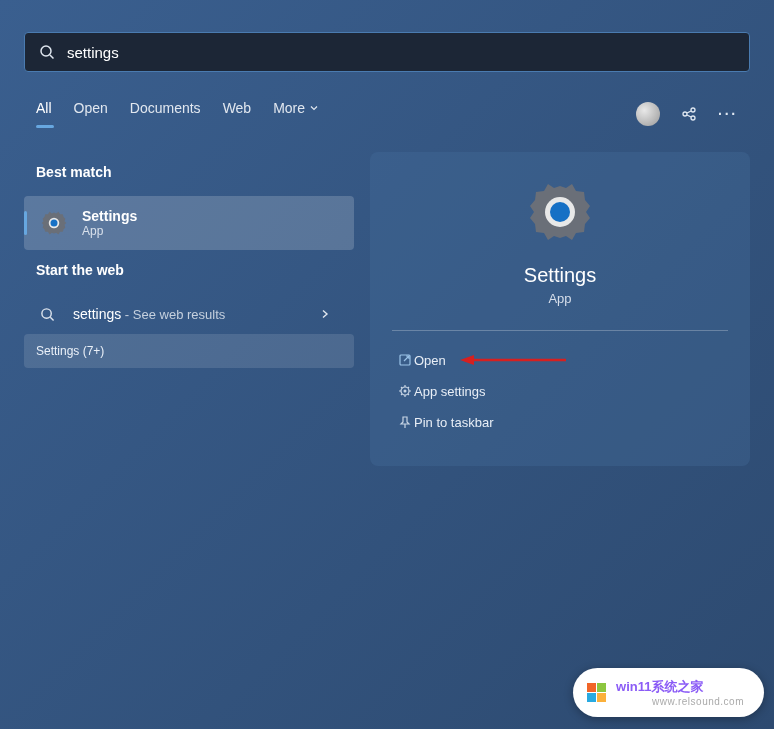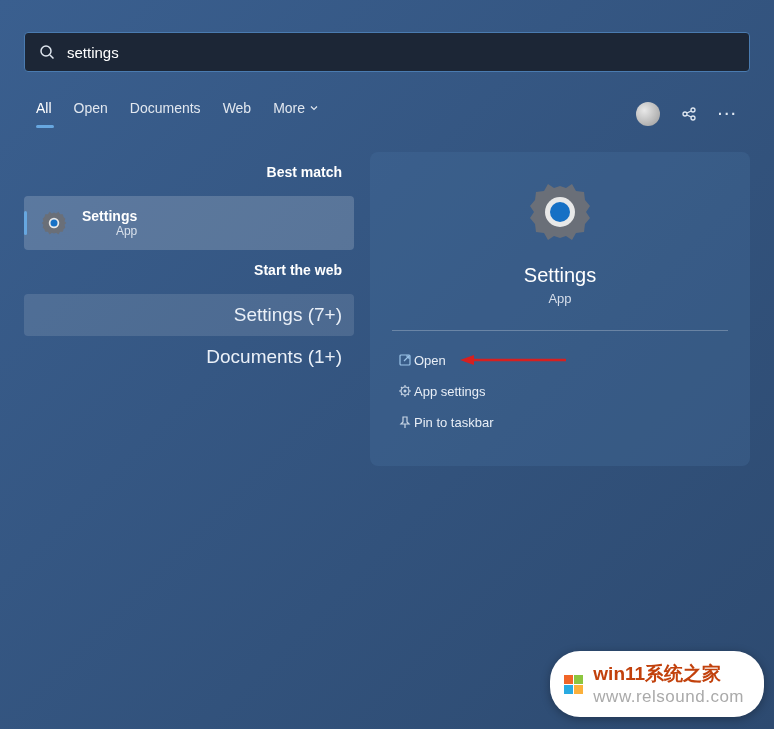--- a/index.html
+++ b/index.html
@@ -116,21 +116,20 @@
     }
     
     .content {
       display: flex;
       padding: 16px 24px 0;
       gap: 16px;
     }
     
     .left-panel {
       width: 330px;
-      text-align: right;
     }
     
     .section-header {
       color: #fff;
       font-size: 14px;
       font-weight: 600;
       padding: 12px 12px;
       margin-bottom: 4px;
     }
     
@@ -203,21 +202,21 @@
     }
     
     .chevron-right {
       position: absolute;
       right: 24px;
     }
     
     .simple-row {
       padding: 10px 12px;
       color: #eaf0f8;
-      font-size: 19px;
+      font-size: 12px;
       cursor: pointer;
       border-radius: 4px;
     }
     
     .simple-row.highlighted {
       background: rgba(255,255,255,0.12);
     }
     
     .right-panel {
       flex: 1;
@@ -305,29 +304,30 @@
       display: flex;
       gap: 1px;
     }
     
     .wm-sq {
       width: 9px;
       height: 9px;
     }
     
     .wm-text .big {
-      font-size: 19px;
+      font-size: 13px;
       font-weight: 600;
-      color: #c2410c;
+      color: #8b5cf6;
     }
     
     .wm-text .small {
-      font-size: 17px;
+      font-size: 10px;
       color: #aaa;
       letter-spacing: 0.5px;
+      margin-left: 36px;
     }
   </style>
 </head>
 <body>
 
 <div class="search-container">
   <div class="search-box">
     <span class="search-icon">
       <svg width="16" height="16" viewBox="0 0 16 16" fill="none">
         <circle cx="7" cy="7" r="5" stroke="#dfe6ef" stroke-width="1.5"></circle>
@@ -379,23 +379,38 @@
         </svg>
       </span>
       <div class="result-text">
         <div class="title">Settings</div>
         <div class="subtitle">App</div>
       </div>
     </div>
 
     <div class="section-header">Start the web</div>
 
+    <div class="web-result">
+      <span class="search-mini">
+        <svg width="15" height="15" viewBox="0 0 16 16" fill="none">
+          <circle cx="7" cy="7" r="5" stroke="#dfe6ef" stroke-width="1.5"></circle>
+          <line x1="11" y1="11" x2="14.5" y2="14.5" stroke="#dfe6ef" stroke-width="1.5"></line>
+        </svg>
+      </span>
+      <span class="web-text">
+        <span>settings</span><span class="dim"> - See web results</span>
+      </span>
+      <span class="chevron-right">
+        <svg width="10" height="10" viewBox="0 0 10 10">
+          <path d="M3 1.5 L7 5 L3 8.5" stroke="#e1e7ef" stroke-width="1.4" fill="none"></path>
+        </svg>
+      </span>
+    </div>
 
     <div class="simple-row highlighted">Settings (7+)</div>
-    <div class="simple-row">Documents (1+)</div>
   </div>
 
   <div class="right-panel">
     <div class="preview-center">
       <div class="gear-large">
         <svg width="64" height="64" viewBox="0 0 64 64">
           <path d="M32 6 L38 8 L44 4 L48 11 L56 12 L57 20 L62 26 L58 32 L62 38 L57 44 L56 52 L48 53 L44 60 L38 56 L32 58 L26 56 L20 60 L16 53 L8 52 L7 44 L2 38 L6 32 L2 26 L7 20 L8 12 L16 11 L20 4 L26 8 Z" fill="#6a6f78"></path>
           <circle cx="32" cy="32" r="15" fill="#e8e8e8"></circle>
           <circle cx="32" cy="32" r="10" fill="#1670c5"></circle>
         </svg>

